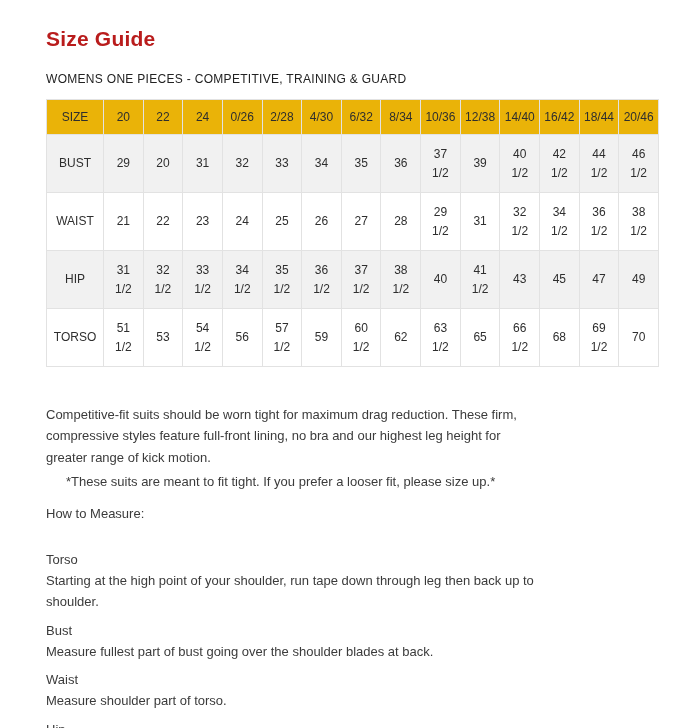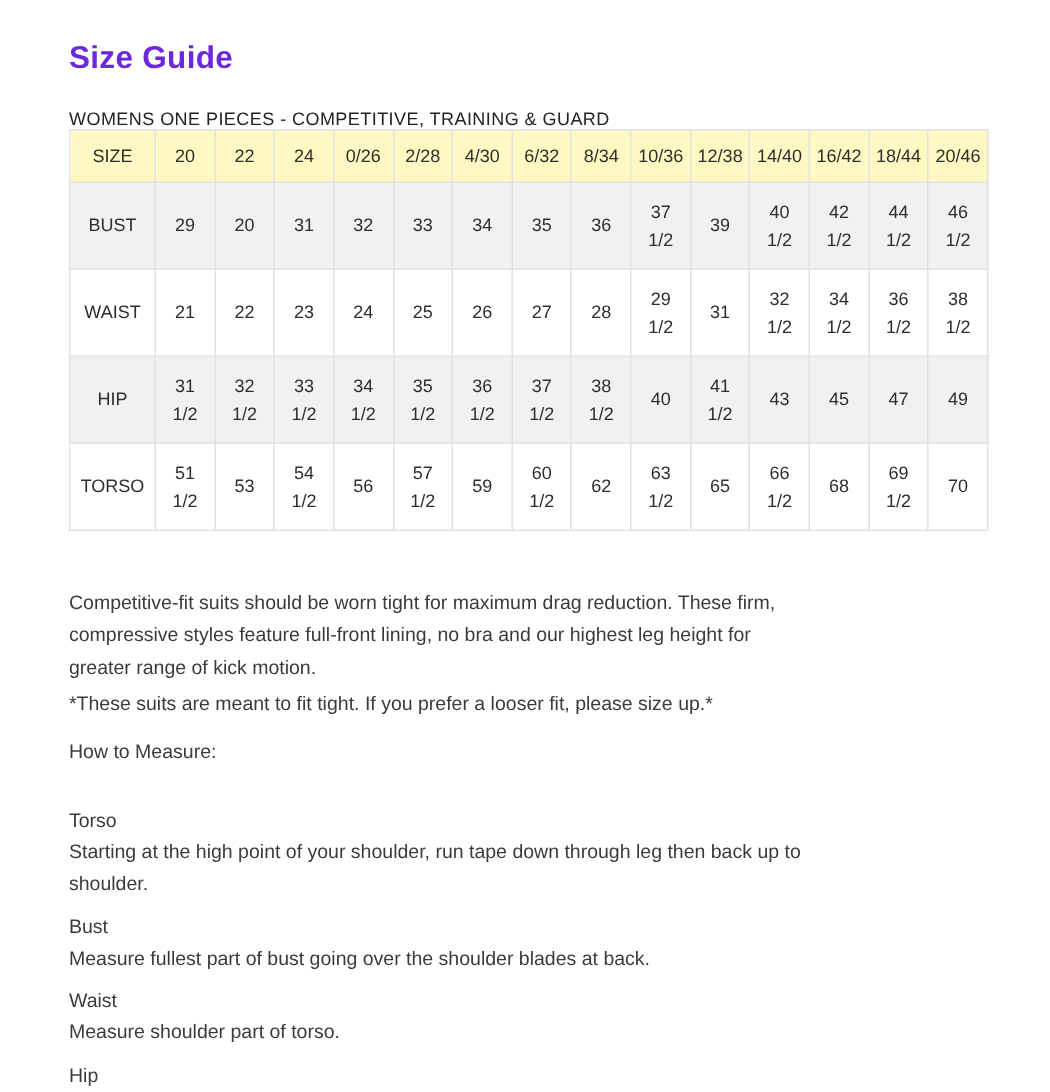--- a/index.html
+++ b/index.html
@@ -11,58 +11,58 @@
     font-family: "Liberation Sans", sans-serif;
     color: #3b3b3b;
     overflow: hidden;
   }
   .container {
     padding: 27px 40px 0 46px;
   }
   .page-title {
     font-size: 21px;
     font-weight: 600;
-    color: #6d28d9;
+    color: #b91c1c;
     letter-spacing: 0.2px;
     margin-bottom: 21px;
   }
   .page-subtitle {
     font-size: 12px;
     font-weight: 500;
     color: #222222;
     letter-spacing: 0.3px;
-    margin-bottom: 0;
+    margin-bottom: 13px;
   }
   table.size-table {
     width: 613px;
     table-layout: fixed;
     border-collapse: collapse;
     margin-bottom: 37px;
   }
   table.size-table th,
   table.size-table td {
     border: 1px solid #e2e2e2;
     text-align: center;
     vertical-align: middle;
     font-size: 12px;
     font-weight: 400;
     color: #2e2e2e;
     line-height: 1.55;
     white-space: pre-line;
     padding: 2px 1px;
   }
   table.size-table col.label-col { width: 57px; }
-  table.size-table thead th { height: 35px; background: #fef9c3; }
+  table.size-table thead th { height: 35px; background: #eab308; }
   table.size-table tbody th,
   table.size-table tbody td { height: 58px; background: #ffffff; }
   table.size-table tbody tr:nth-child(odd) th,
   table.size-table tbody tr:nth-child(odd) td { background: #f1f1f1; }
   .notes { font-size: 13px; line-height: 1.64; color: #3b3b3b; }
   .fit-description { max-width: 472px; margin-bottom: 3px; }
-  .fit-disclaimer { white-space: nowrap; margin-bottom: 11px; }
+  .fit-disclaimer { white-space: nowrap; margin-bottom: 11px; margin-left: 20px; }
   .how-to-measure-heading { margin-bottom: 24px; }
   .measurement-block { max-width: 505px; margin-bottom: 7px; }
 </style>
 </head>
 <body>
 
 <div class="container">
   <h1 class="page-title">Size Guide</h1>
   <h2 class="page-subtitle">WOMENS ONE PIECES - COMPETITIVE, TRAINING &amp; GUARD</h2>
 

